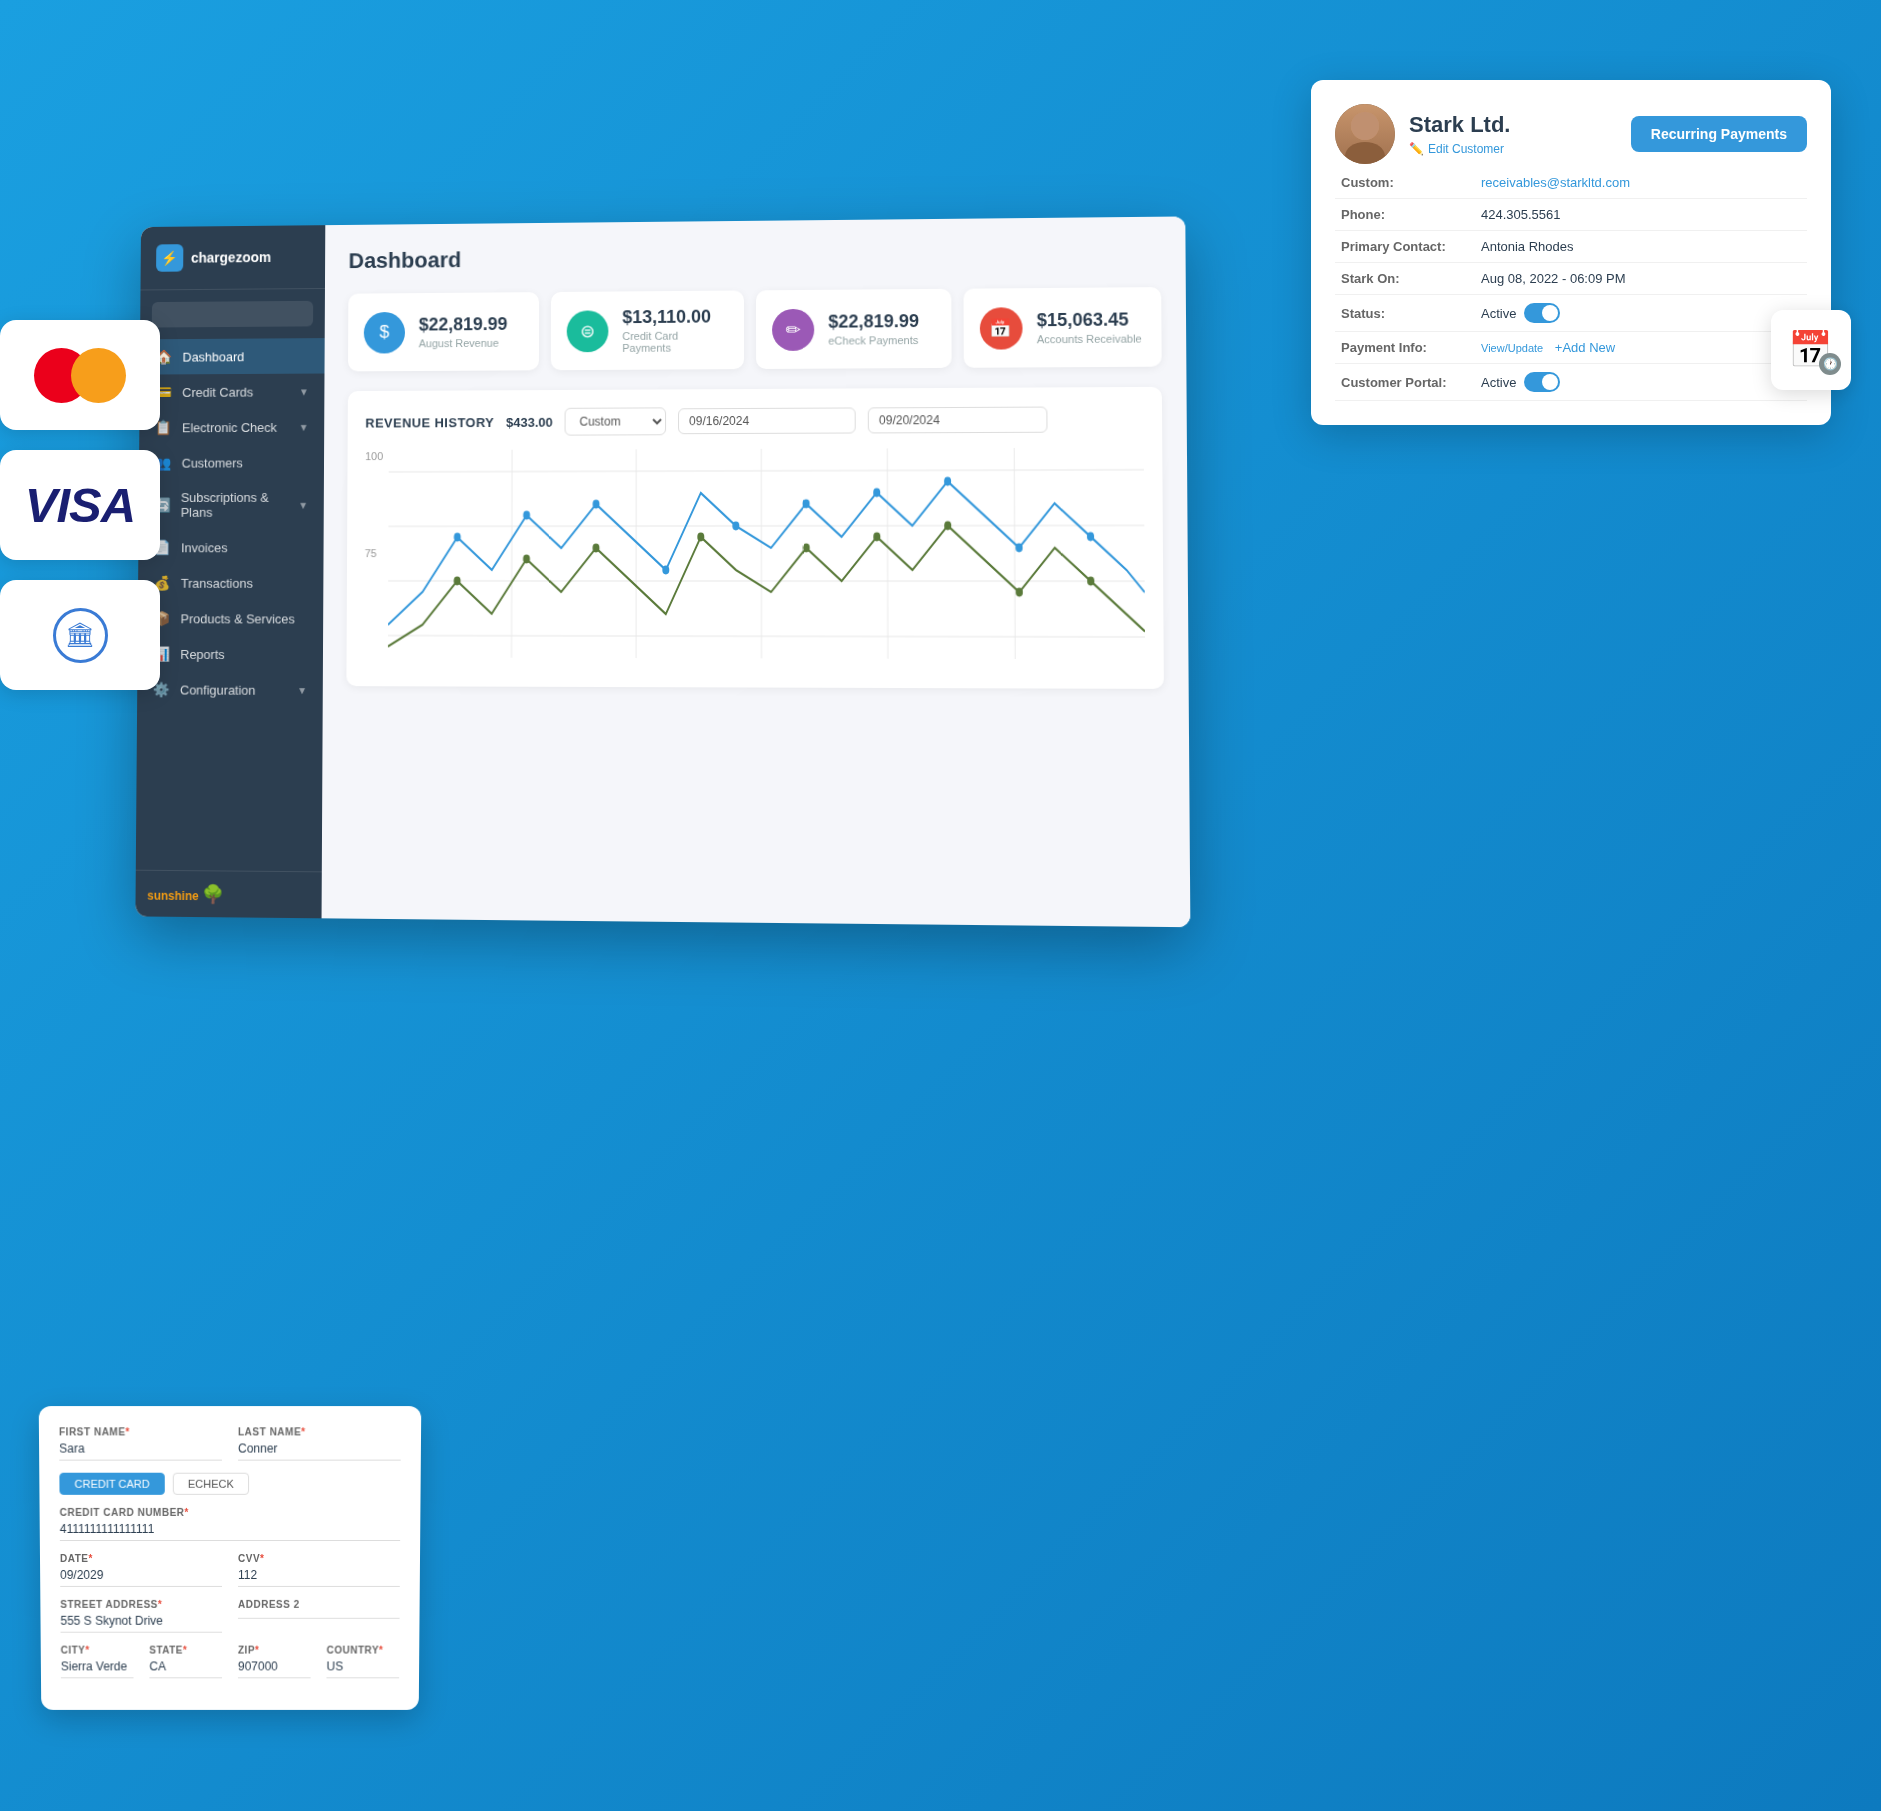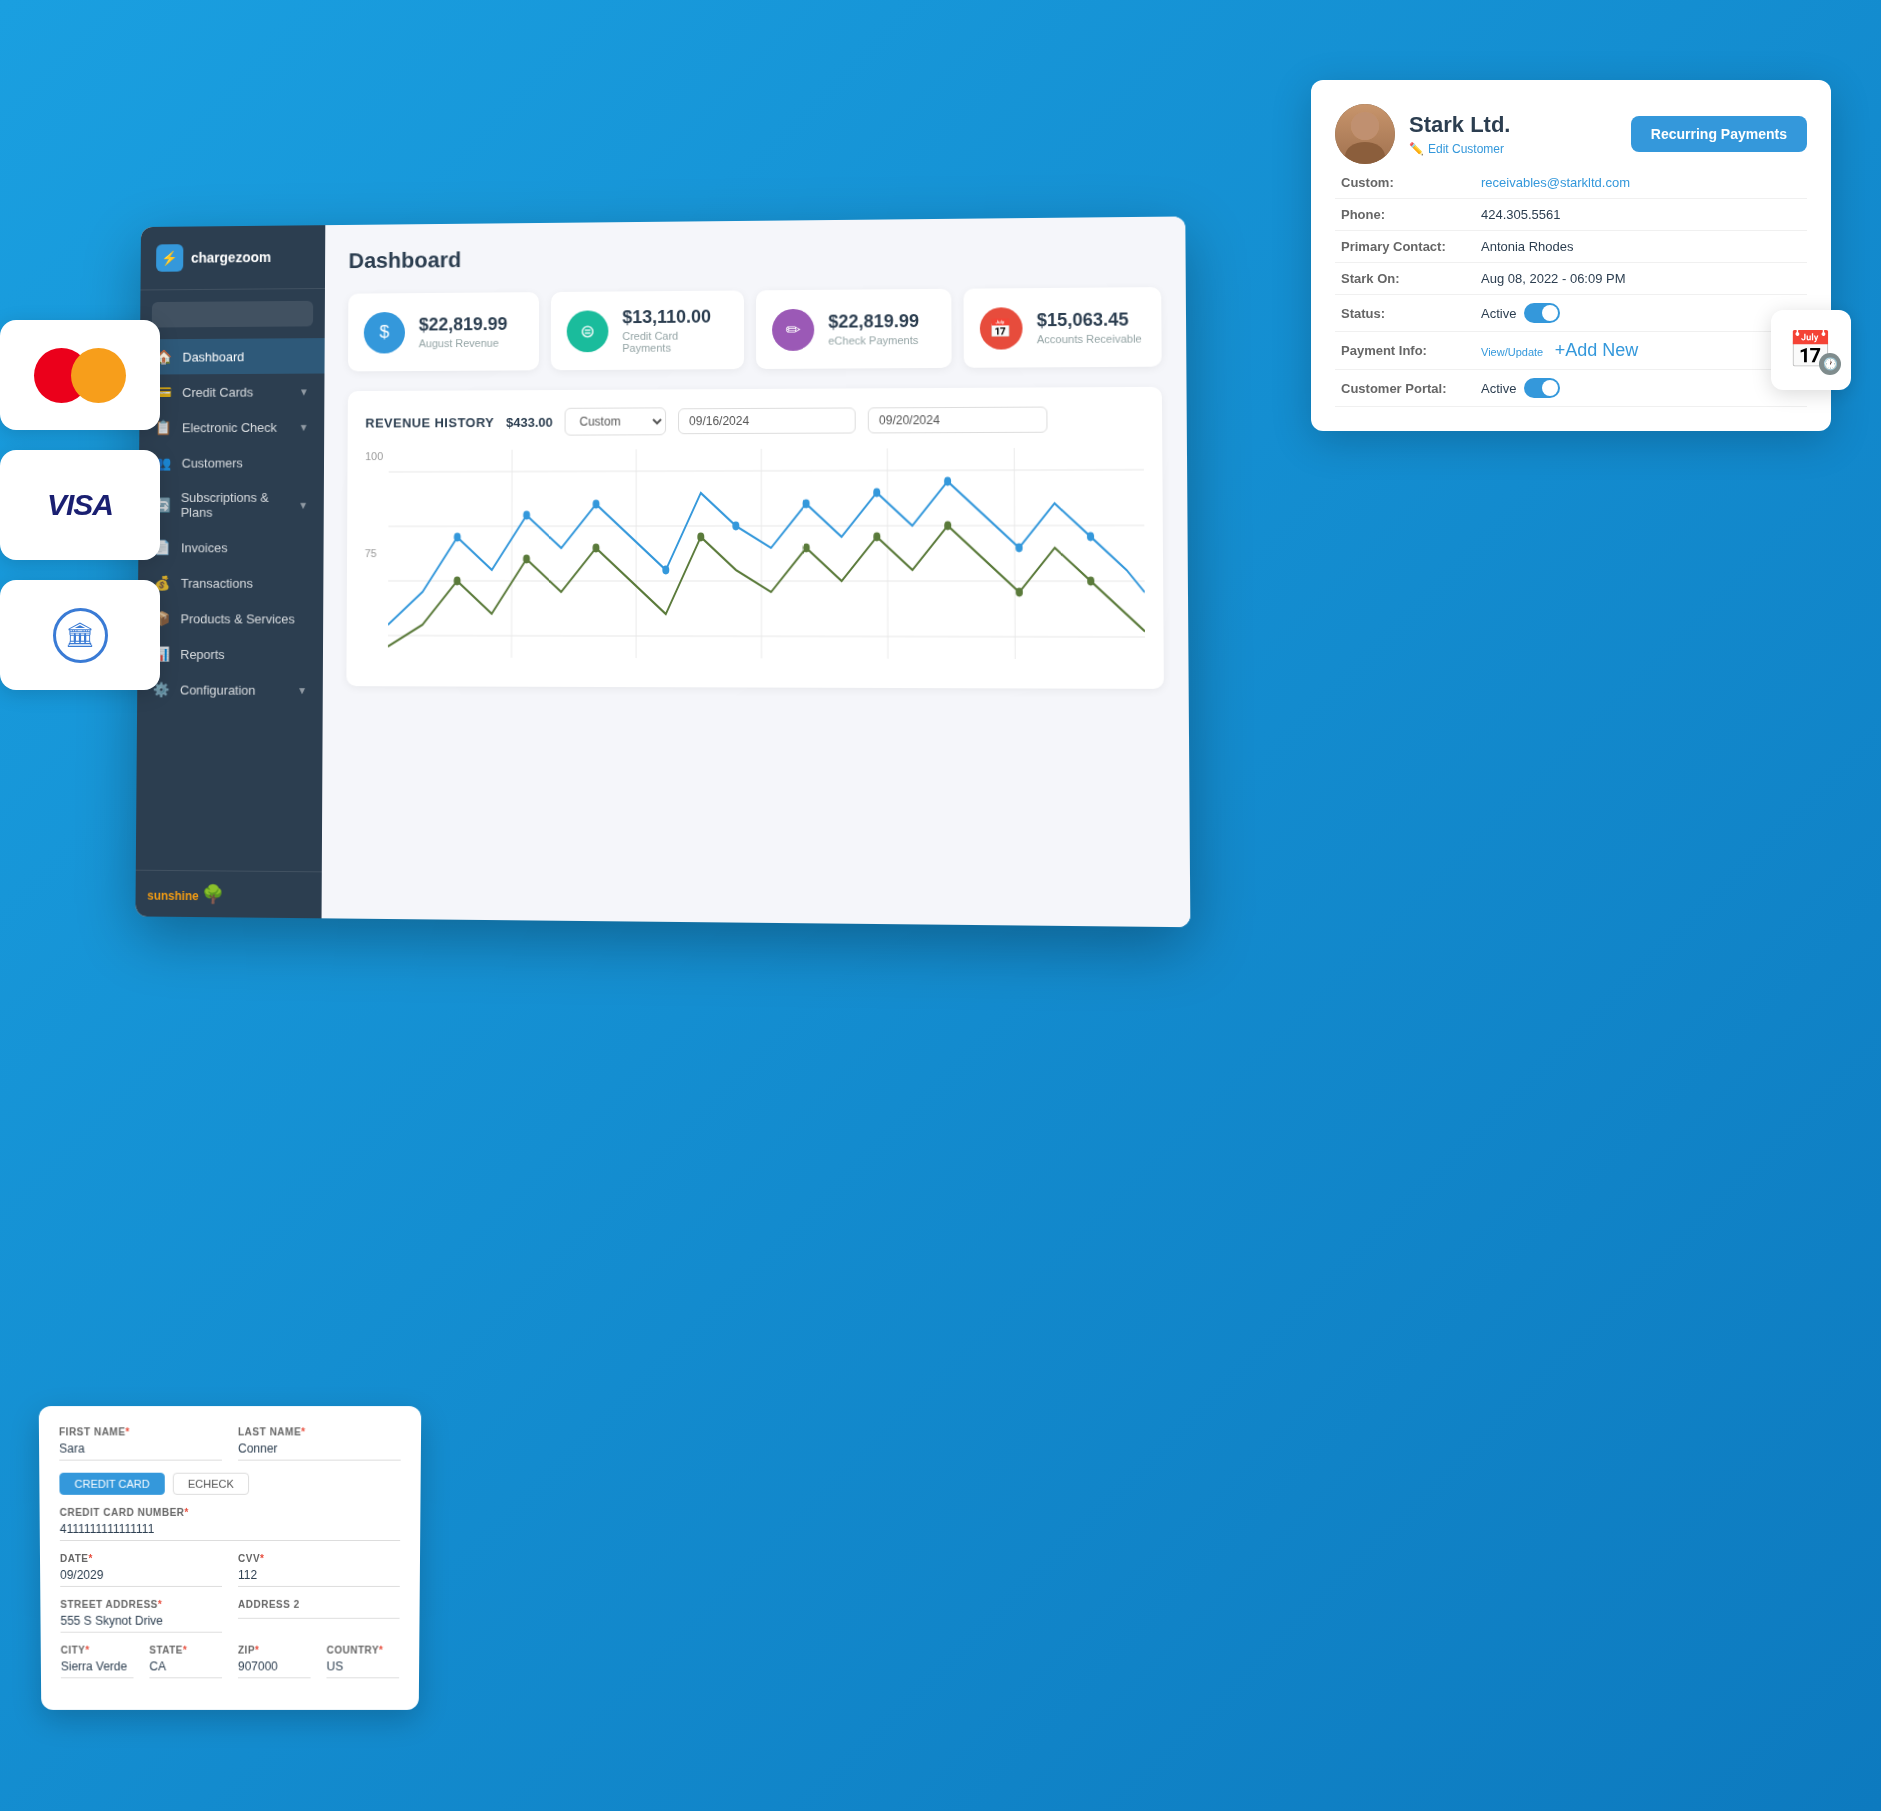--- a/index.html
+++ b/index.html
@@ -53,21 +53,21 @@
       background: #eb001b;
     }
     .mc-yellow {
       width: 55px; height: 55px;
       border-radius: 50%;
       background: #f79e1b;
       margin-left: -18px;
     }
 
     .visa-logo {
-      font-size: 30px;
+      font-size: 49px;
       font-weight: 900;
       font-style: italic;
       color: #1a1f71;
       letter-spacing: -1px;
     }
 
     .bank-icon-card {
       display: flex;
       flex-direction: column;
       align-items: center;
@@ -381,21 +381,21 @@
     }
     .toggle::after {
       content: '';
       position: absolute;
       width: 16px; height: 16px;
       background: white;
       border-radius: 50%;
       top: 2px; right: 2px;
     }
     .view-link { color: #3498db; cursor: pointer; font-size: 11px; }
-    .add-link { color: #3498db; cursor: pointer; font-size: 18px; margin-left: 8px; }
+    .add-link { color: #3498db; cursor: pointer; font-size: 13px; margin-left: 8px; }
 
     
     .calendar-popup {
       position: absolute;
       right: 30px;
       top: 310px;
       width: 80px; height: 80px;
       background: white;
       border-radius: 12px;
       box-shadow: 0 4px 20px rgba(0,0,0,0.15);

